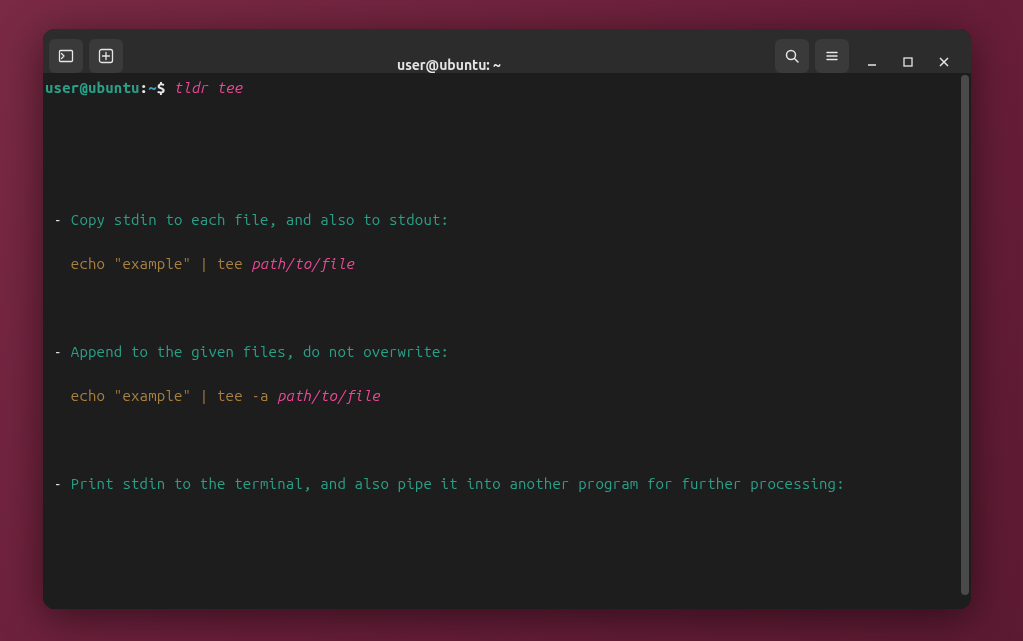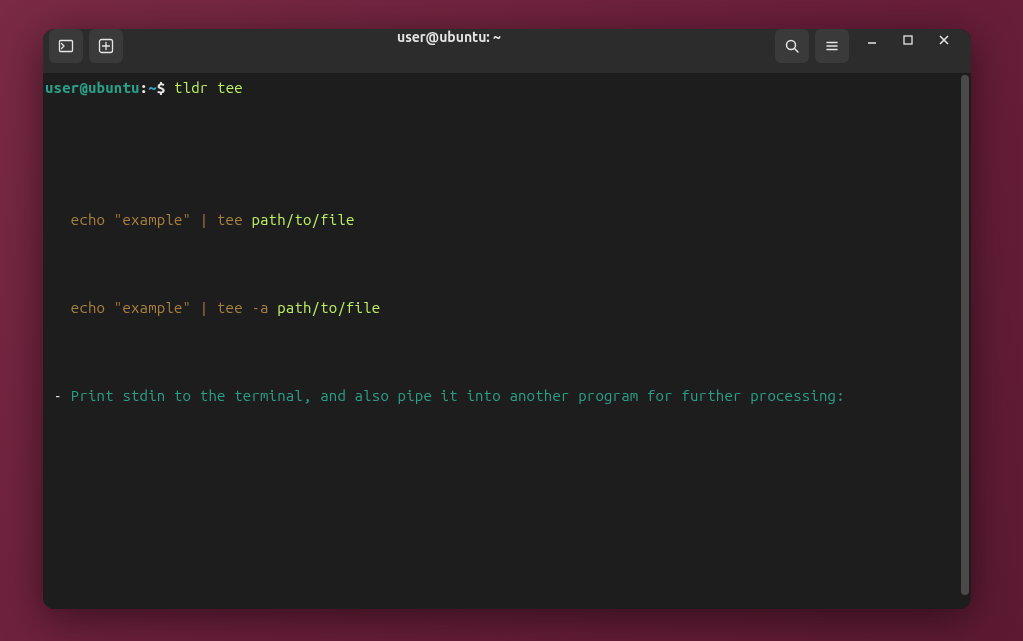--- a/index.html
+++ b/index.html
@@ -21,21 +21,21 @@
     border-radius: 12px;
     box-shadow: 0 8px 40px rgba(0,0,0,0.5);
     display: flex;
     flex-direction: column;
     overflow: hidden;
   }
   .titlebar {
     height: 44px;
     background: #2c2c2c;
     display: flex;
-    align-items: flex-start;
+    align-items: flex-end;
     padding: 0 6px;
     gap: 6px;
     flex-shrink: 0;
   }
   .tb-btn {
     width: 34px;
     height: 34px;
     border-radius: 6px;
     display: flex;
     align-items: center;
@@ -90,21 +90,21 @@
     width: 8px;
     height: 520px;
     background: #4a4a4a;
     border-radius: 4px;
   }
   .green-bold { color: #2aa088; font-weight: bold; }
   .white-bold { color: #e6e6e6; font-weight: bold; }
   .cyan-bold { color: #3aa0c0; font-weight: bold; }
   .green { color: #2aa088; }
   .yellow { color: #a88040; }
-  .plain { color: #bef264; }
+  .plain { color: #ec4899; font-style: italic; }
   .dash { color: #e6e6e6; }
   .line { display: block; }
 </style>
 </head>
 <body>
 
 <div class="terminal-window">
   <div class="titlebar">
     <div class="tb-btn raised">
       <svg width="16" height="16" viewBox="0 0 16 16" fill="none" stroke="currentColor" stroke-width="1.3">
@@ -145,22 +145,24 @@
         <svg width="12" height="12" viewBox="0 0 12 12" stroke="currentColor" stroke-width="1.5">
             <path d="M2 2 L10 10 M10 2 L2 10"></path>
           </svg>
       </div>
     </div>
   </div>
 
   <div class="terminal-body"><span class="line"><span class="green-bold">user@ubuntu</span><span class="white-bold">:</span><span class="cyan-bold">~</span><span class="white-bold">$ </span><span class="plain">tldr tee</span></span>
 <span class="line"> </span>
 <span class="line"> </span>
+<span class="line"><span class="dash"> - </span><span class="green">Copy stdin to each file, and also to stdout:</span></span>
 <span class="line">   <span class="yellow">echo "example" | tee </span><span class="plain">path/to/file</span></span>
 <span class="line"> </span>
+<span class="line"><span class="dash"> - </span><span class="green">Append to the given files, do not overwrite:</span></span>
 <span class="line">   <span class="yellow">echo "example" | tee -a </span><span class="plain">path/to/file</span></span>
 <span class="line"> </span>
 <span class="line"><span class="dash"> - </span><span class="green">Print stdin to the terminal, and also pipe it into another program for further processing:</span></span>
 
 
 
 
 
     <div class="scrollbar"></div>
   </div>

